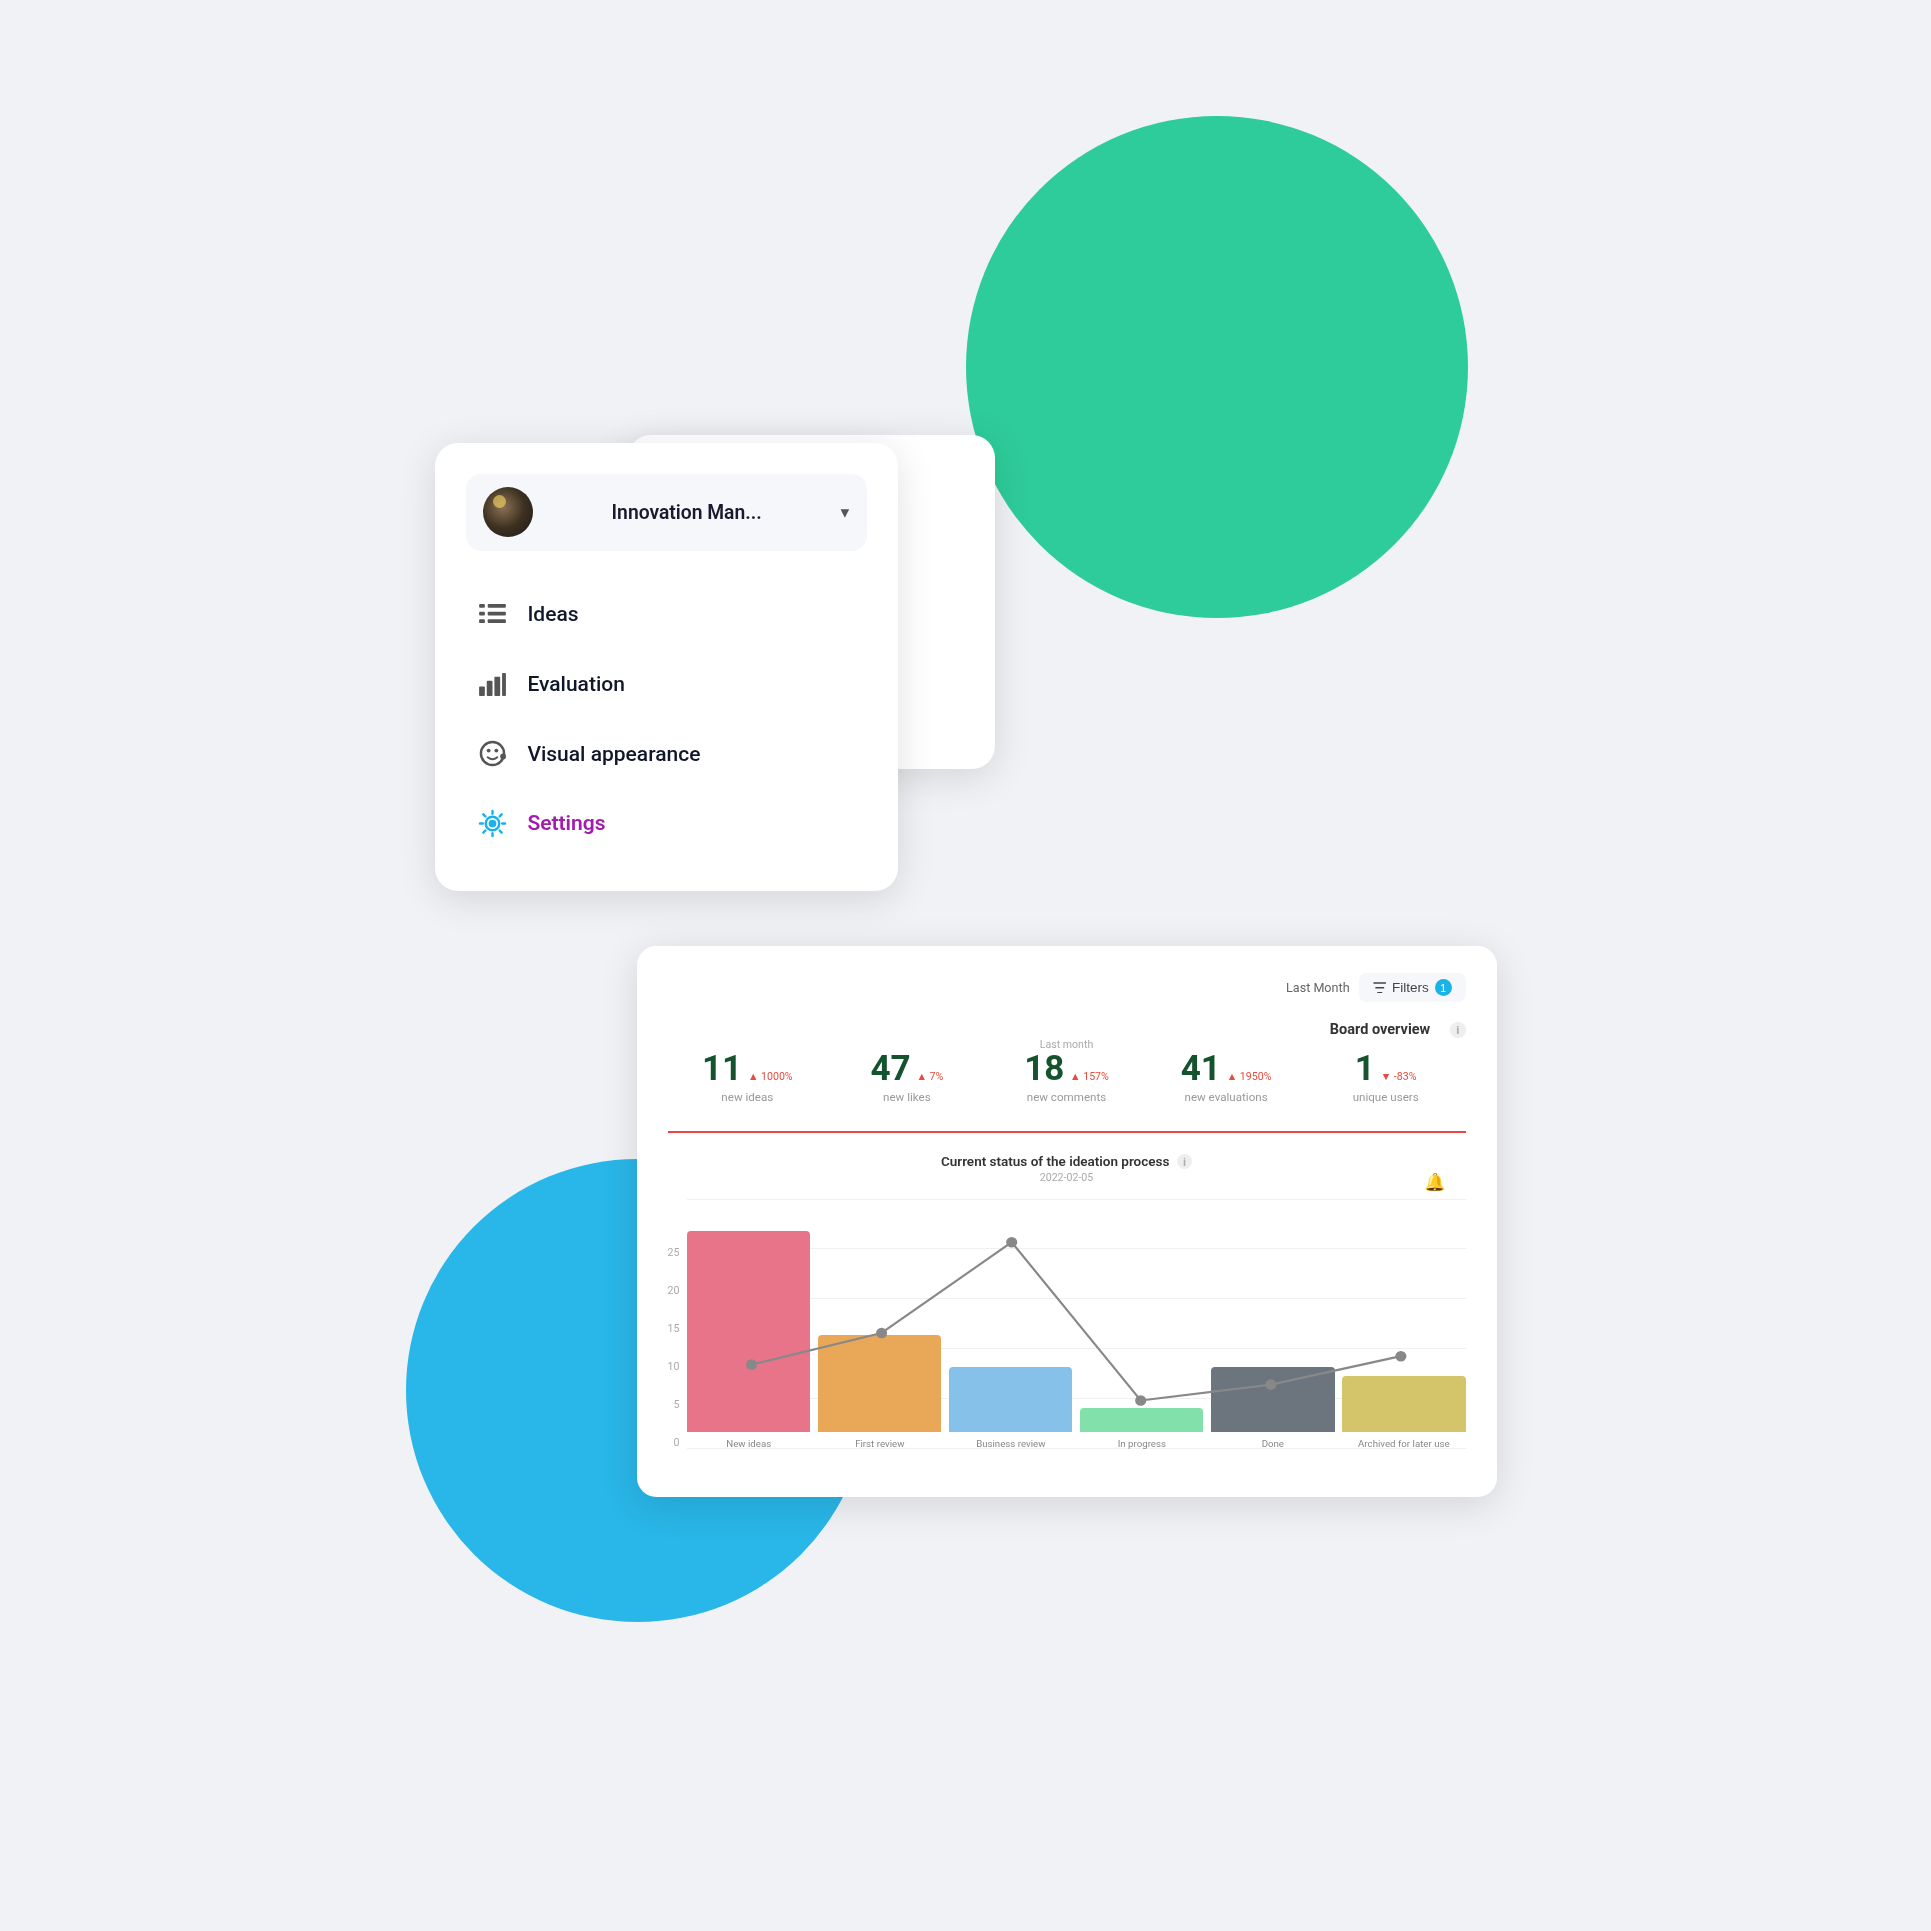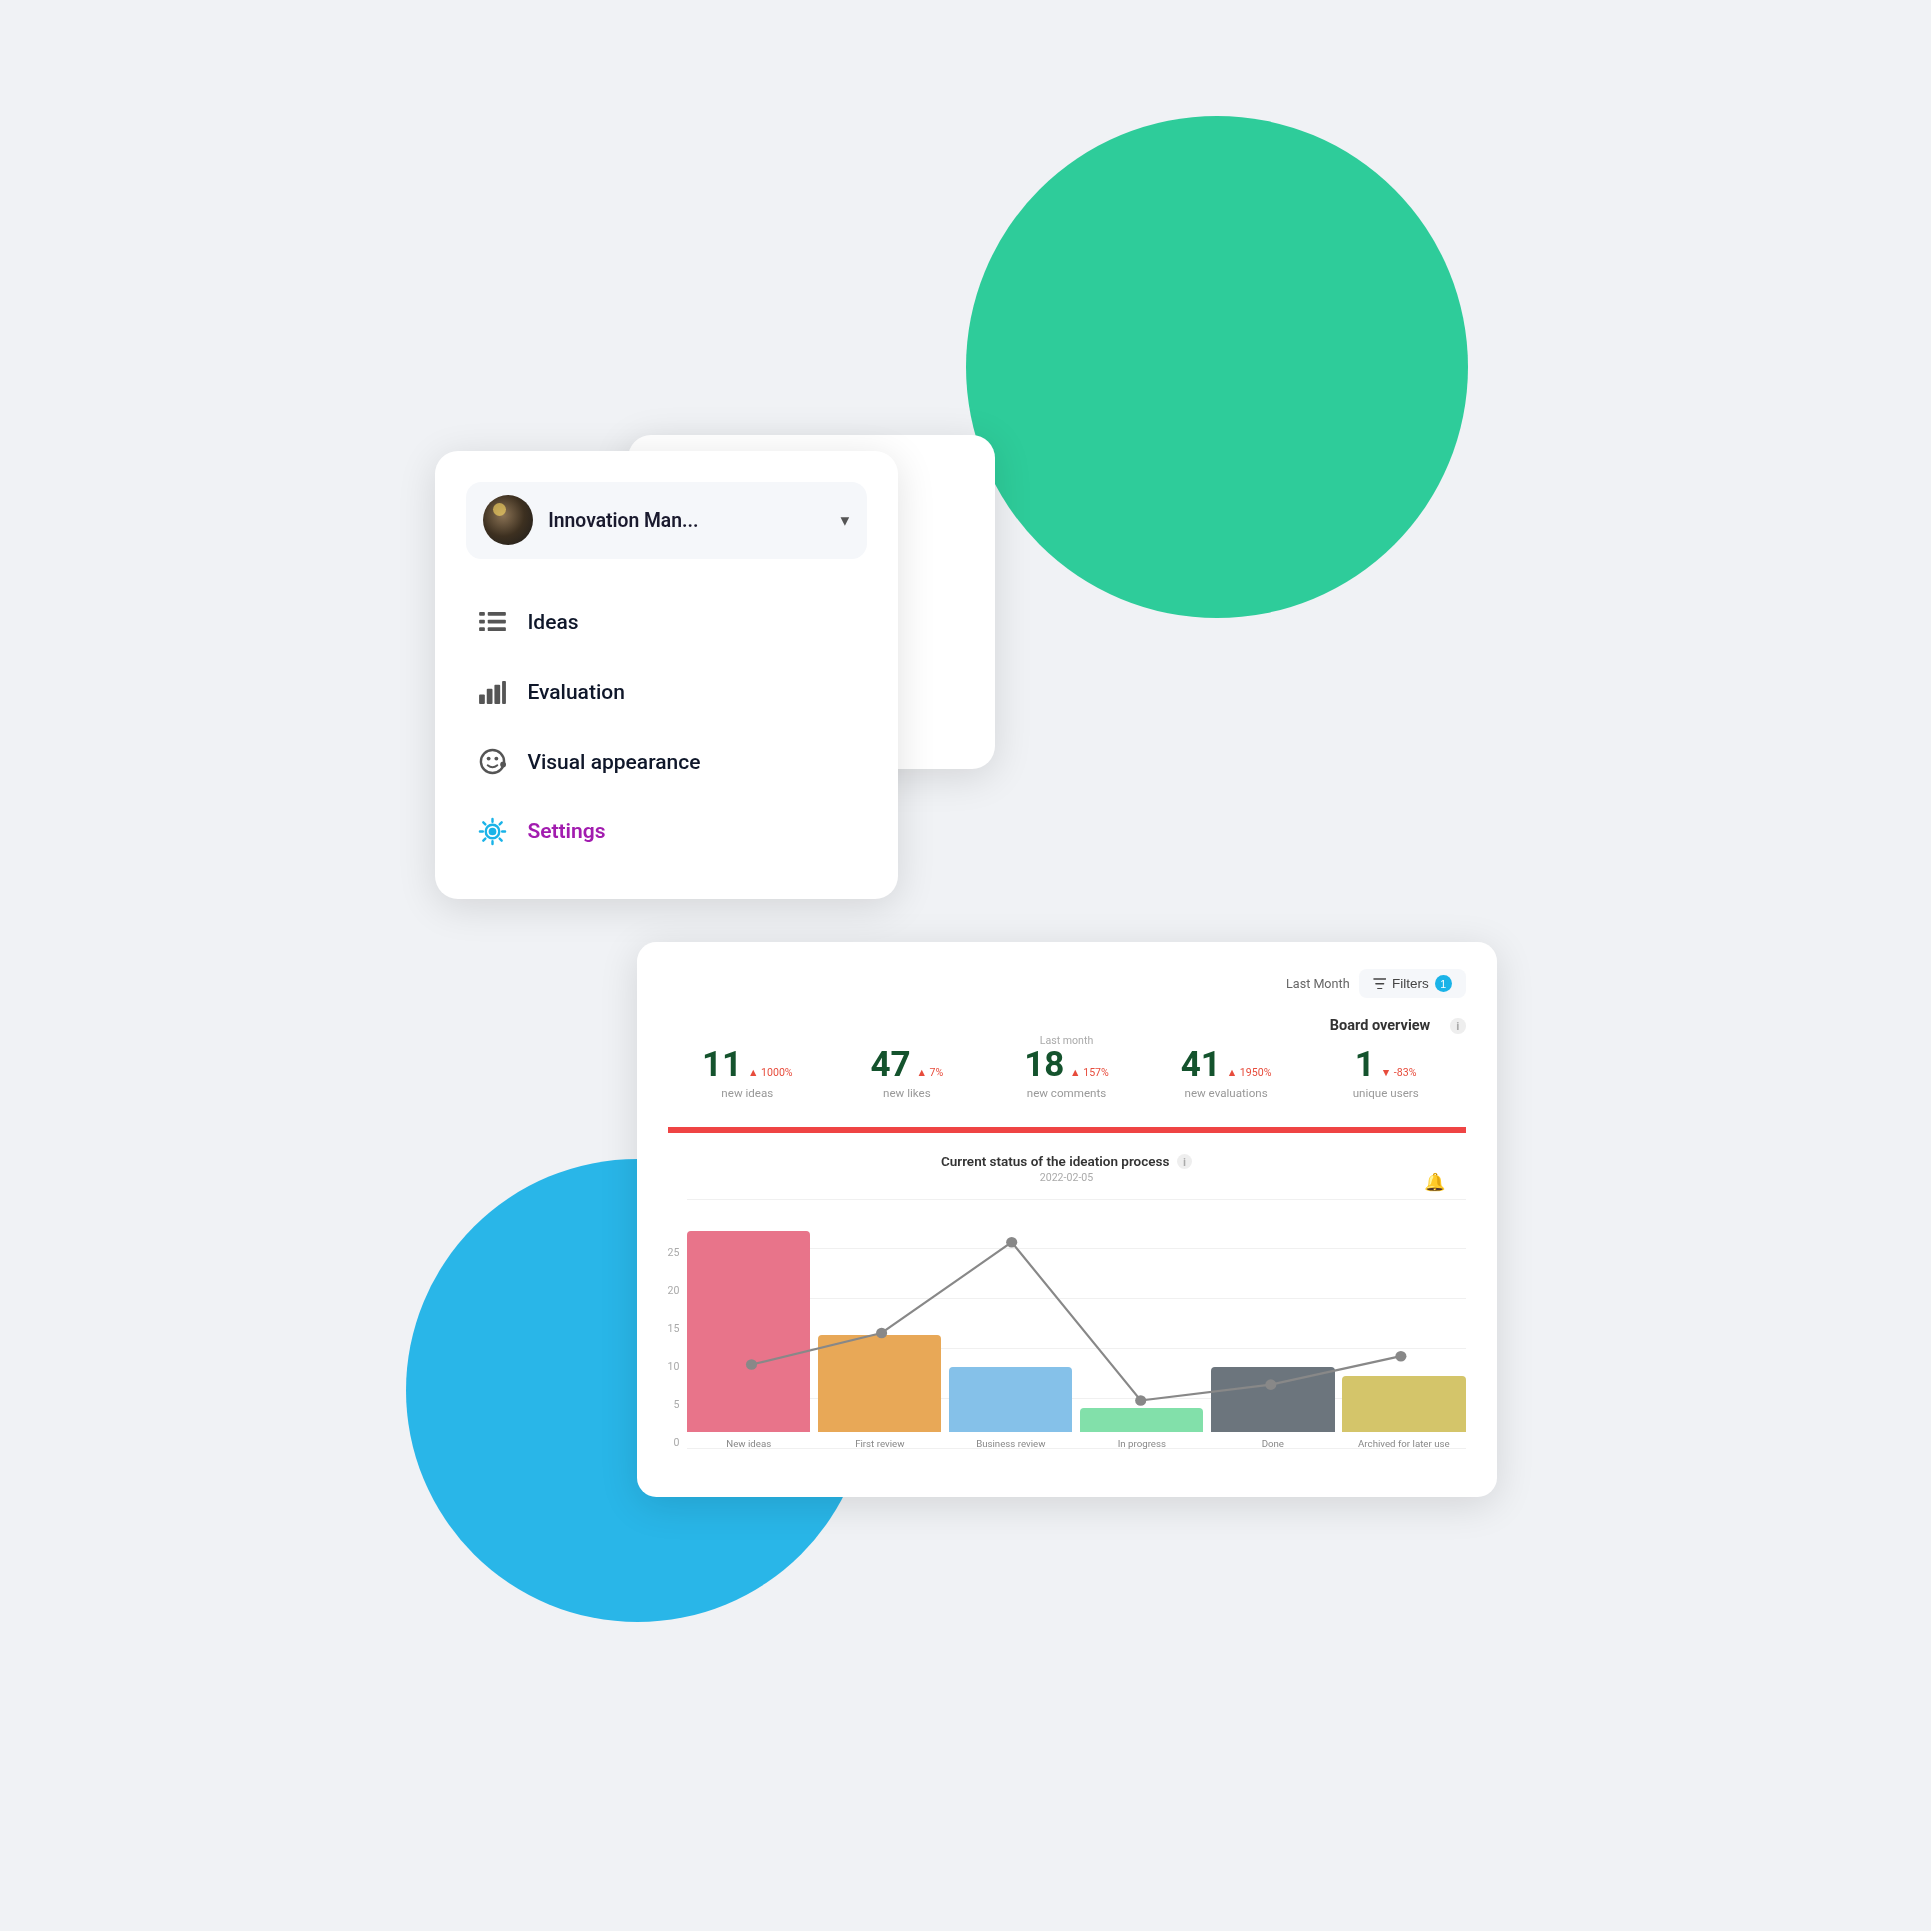--- a/index.html
+++ b/index.html
@@ -43,28 +43,29 @@
     .main-container {
       position: relative;
       z-index: 10;
       width: 1062px;
       height: 1062px;
     }
 
     
     .sidebar-card {
       position: absolute;
-      top: 16px;
+      top: 8px;
       left: 0;
       width: 463px;
       background: white;
       border-radius: 23px;
       padding: 31px;
       box-shadow: 0 7.7px 39px rgba(0,0,0,0.12);
       z-index: 20;
+      text-align: center;
     }
 
     
     .workspace-selector {
       display: flex;
       align-items: center;
       gap: 15.4px;
       background: #f5f7fa;
       border-radius: 15.4px;
       padding: 13.5px 17.4px;
@@ -304,21 +305,21 @@
 
     .stat-number-row {
       display: flex;
       align-items: baseline;
       justify-content: center;
       gap: 5.8px;
     }
 
     
     .chart-section {
-      border-top: 6px solid #ef4444;
+      border-top: 2px solid #ef4444;
       padding-top: 19.3px;
     }
 
     .chart-title {
       text-align: center;
       font-size: 13.5px;
       font-weight: 600;
       color: #333;
       margin-bottom: 1.9px;
     }

